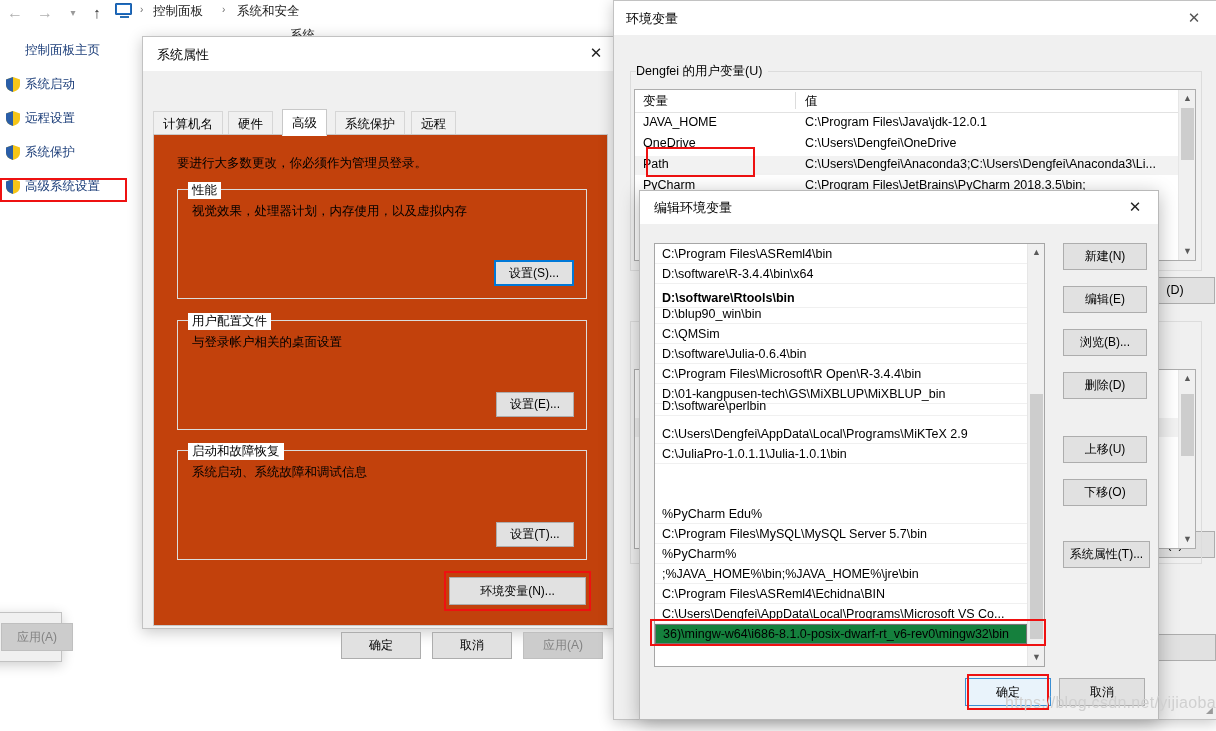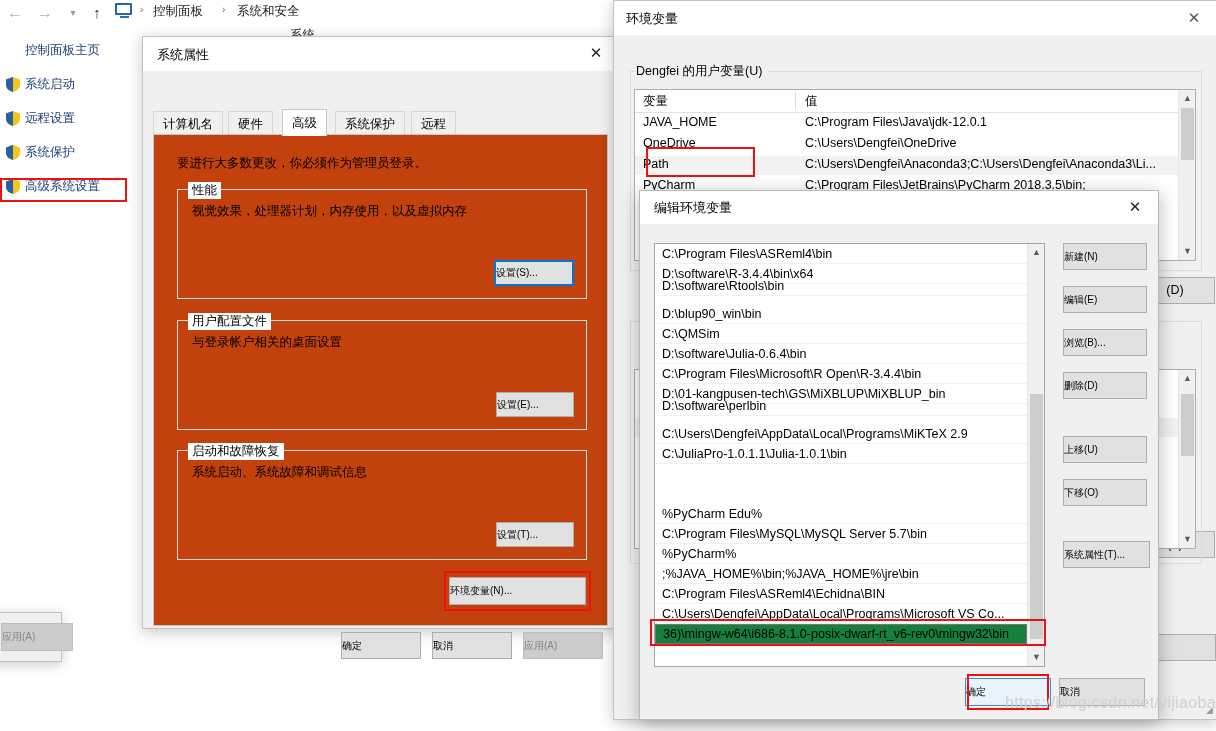--- a/index.html
+++ b/index.html
@@ -123,22 +123,22 @@
   }
   .groupbox > .gb-title {
     position: absolute; left: 10px; top: -8px; background: #ffffff;
     padding: 0 4px; font-size: 12.5px; color: #000;
   }
   .gb-desc {
     position: absolute; left: 14px; top: 13px; font-size: 12.5px; color: #000;
   }
   .btn {
     position: absolute; background: #e1e1e1; border: 1px solid #adadad;
-    box-sizing: border-box; font-size: 10px; color: #000;
-    cursor: default;
+    box-sizing: border-box; font-size: 12px; color: #000;
+    text-align: center; cursor: default;
     font-family: "Liberation Sans", "DejaVu Sans", sans-serif;
   }
   .btn.focus { border: 2px solid #0078d7; }
   .btn.disabled { color: #838383; background: #cccccc; border-color: #bfbfbf; }
   .btn.defaultish { background: #e9f3fb; border: 1px solid #3a8fd4; }
 
   .redbox { position: absolute; border: 2px solid #ee1111; box-sizing: border-box; pointer-events: none; }
 
   
   .envdlg {
@@ -438,21 +438,21 @@
 
   <div class="editdlg">
     <div class="ed-title">
       <div class="t">编辑环境变量</div>
       <div class="ed-close">✕</div>
     </div>
 
     <div class="ed-list">
       <div class="ed-item" style="top:0px;">C:\Program Files\ASReml4\bin</div>
       <div class="ed-item" style="top:20px;">D:\software\R-3.4.4\bin\x64</div>
-      <div class="ed-item" style="top:32px;">D:\software\Rtools\bin</div>
+      <div class="ed-item" style="top:44px;font-weight:bold;">D:\software\Rtools\bin</div>
       <div class="ed-item" style="top:60px;">D:\blup90_win\bin</div>
       <div class="ed-item" style="top:80px;">C:\QMSim</div>
       <div class="ed-item" style="top:100px;">D:\software\Julia-0.6.4\bin</div>
       <div class="ed-item" style="top:120px;">C:\Program Files\Microsoft\R Open\R-3.4.4\bin</div>
       <div class="ed-item" style="top:140px;">D:\01-kangpusen-tech\GS\MiXBLUP\MiXBLUP_bin</div>
       <div class="ed-item" style="top:152px;">D:\software\perlbin</div>
       <div class="ed-item" style="top:180px;">C:\Users\Dengfei\AppData\Local\Programs\MiKTeX 2.9</div>
       <div class="ed-item" style="top:200px;">C:\JuliaPro-1.0.1.1\Julia-1.0.1\bin</div>
       <div class="ed-item" style="top:260px;">%PyCharm Edu%</div>
       <div class="ed-item" style="top:280px;">C:\Program Files\MySQL\MySQL Server 5.7\bin</div>

